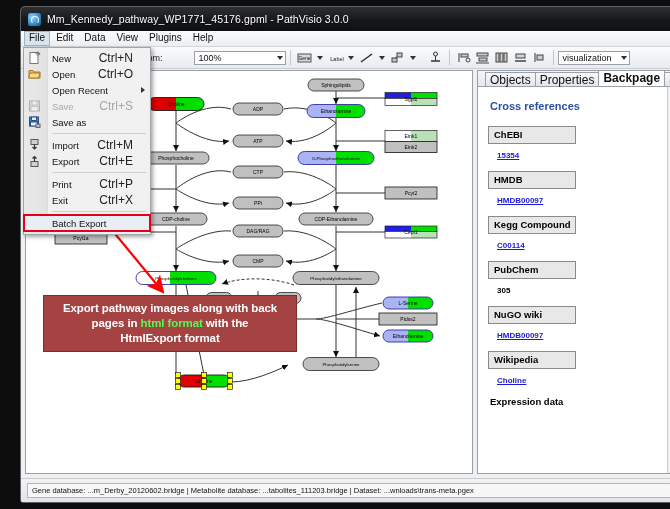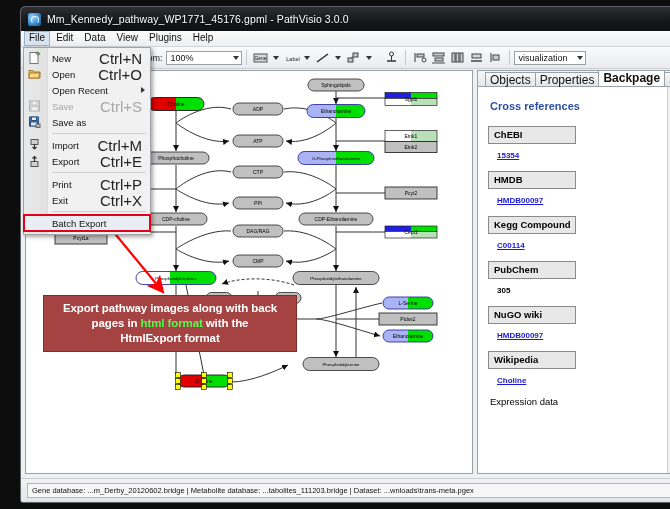--- a/index.html
+++ b/index.html
@@ -108,21 +108,21 @@
     color: #111;
   }
   .combo .arrow {
     position: absolute; right: 2px; top: 50%;
     transform: translateY(-50%);
     width: 0; height: 0;
     border-left: 3px solid transparent;
     border-right: 3px solid transparent;
     border-top: 4px solid #30343a;
   }
-  .combo.zoomcombo { width: 76px; }
+  .combo.zoomcombo { width: 92px; margin-left: 28px; }
   .combo.viscombo  { width: 72px; }
   .mini-arrow {
     width: 0; height: 0; flex: none;
     border-left: 3px solid transparent;
     border-right: 3px solid transparent;
     border-top: 4px solid #30343a;
     margin: 0 3px;
   }
   
   #content {
@@ -203,21 +203,21 @@
     text-decoration: underline;
     font-weight: bold;
     margin: 4px 0 0 9px;
     display: inline-block;
   }
   .xref-val.plain {
     color: #000;
     text-decoration: none;
   }
   #expr-data {
-    font-weight: normal;
+    font-weight: bold;
     font-size: 9.5px;
     color: #000;
     margin: 9px 0 0 2px;
   }
   
   #bp-scroll {
     position: absolute; right: 0; top: 16px; bottom: 0;
     width: 5px; background: #f0f0f0; border-left: 1px solid #cfcfcf;
   }
   
@@ -261,21 +261,21 @@
     border-right: 1px solid #dcdcdc;
   }
   .mi {
     position: relative;
     height: 16px;
     display: flex; align-items: center;
     padding-left: 28px;
     z-index: 2;
   }
   .mi .lbl { flex: 1; }
-  .mi .acc { font-size: 15px; color: #222; padding-right: 8px; }
+  .mi .acc { font-size: 12px; color: #222; padding-right: 17px; }
   .mi.disabled .lbl, .mi.disabled .acc { color: #a6a6a6; }
   .mi .mic {
     position: absolute; left: 4px; top: 50%;
     transform: translateY(-50%);
     width: 13px; height: 13px;
   }
   .mi .submenu-arrow {
     position: absolute; right: 5px; top: 50%;
     transform: translateY(-50%);
     width: 0; height: 0;

